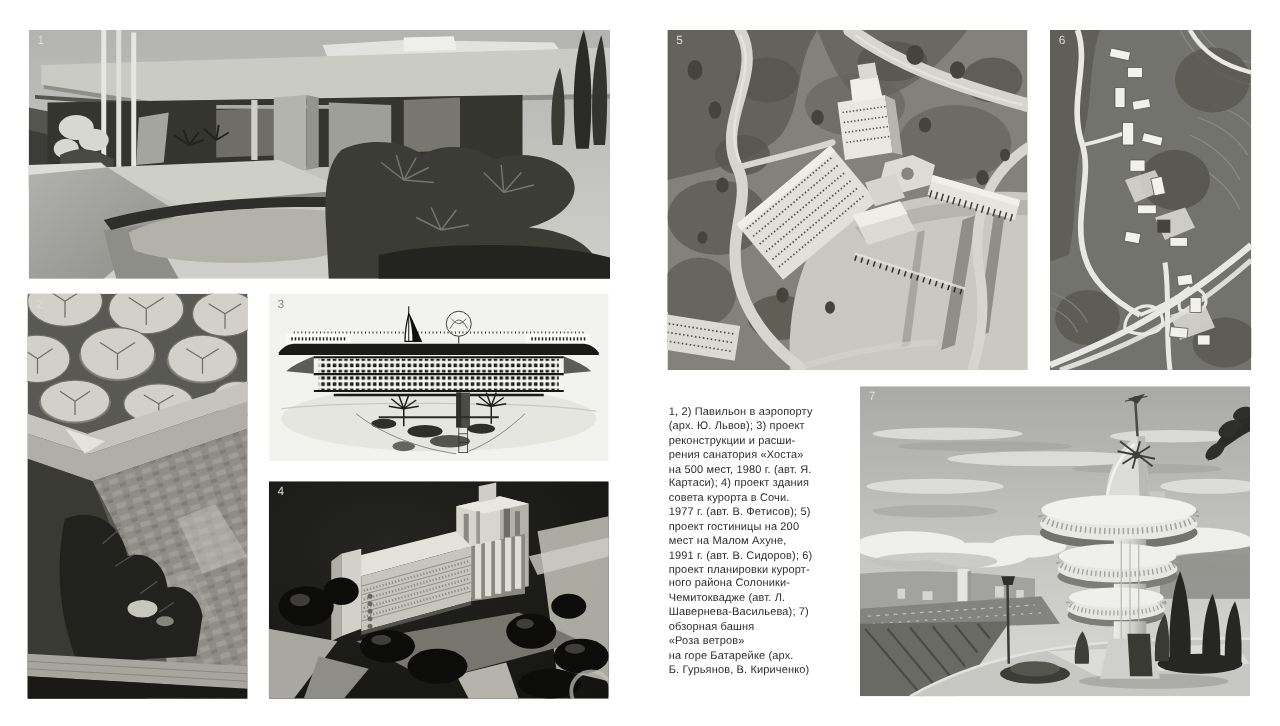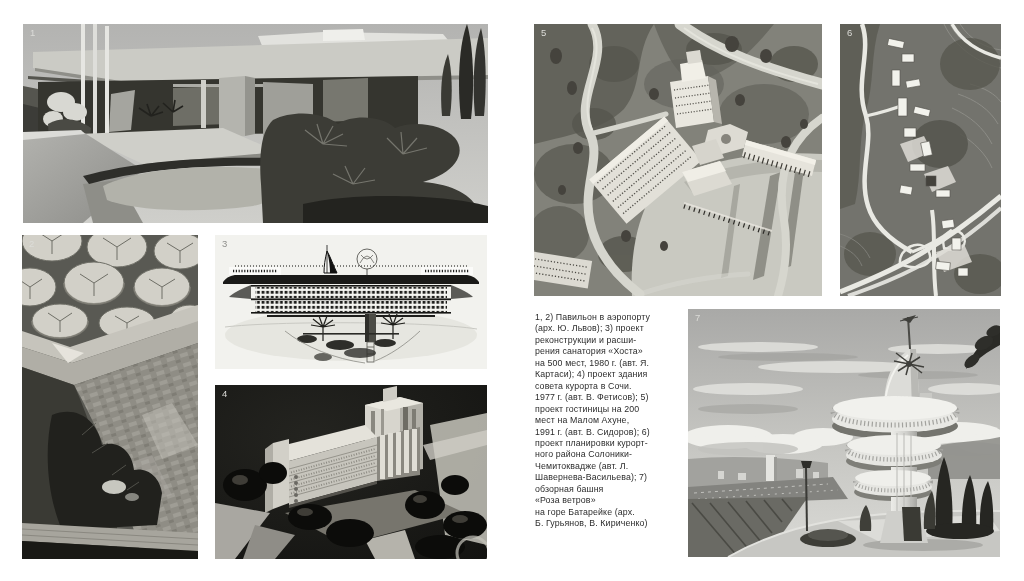--- a/index.html
+++ b/index.html
@@ -4,21 +4,21 @@
 <style>
   html,body{margin:0;padding:0;background:#ffffff;}
   .page{position:relative;width:1024px;height:581px;background:#ffffff;overflow:hidden;
         font-family:"Liberation Sans",sans-serif;}
   .fig{position:absolute;margin:0;padding:0;}
   .fig svg{display:block;width:100%;height:100%;}
   .fignum{position:absolute;top:4px;left:7px;font-size:9.5px;line-height:10px;
           letter-spacing:.5px;user-select:none;}
   .num-light{color:#dcdcd8;}
   .num-gray{color:#8f8f8b;}
-  .caption{position:absolute;left:535px;top:312px;width:158px;
+  .caption{position:absolute;left:535px;top:324px;width:158px;
            font-size:8.8px;line-height:11.45px;letter-spacing:.12px;
            color:#2c2c2c;white-space:pre-line;}
 </style>
 </head>
 <body>
 
 <div class="page">
 
   <figure class="fig" style="left:23px;top:24px;width:465px;height:199px" aria-label="photo of airport pavilion with flat concrete roof, thin columns, palms and cypresses">
     <svg viewBox="0 0 465 199" preserveAspectRatio="none">

